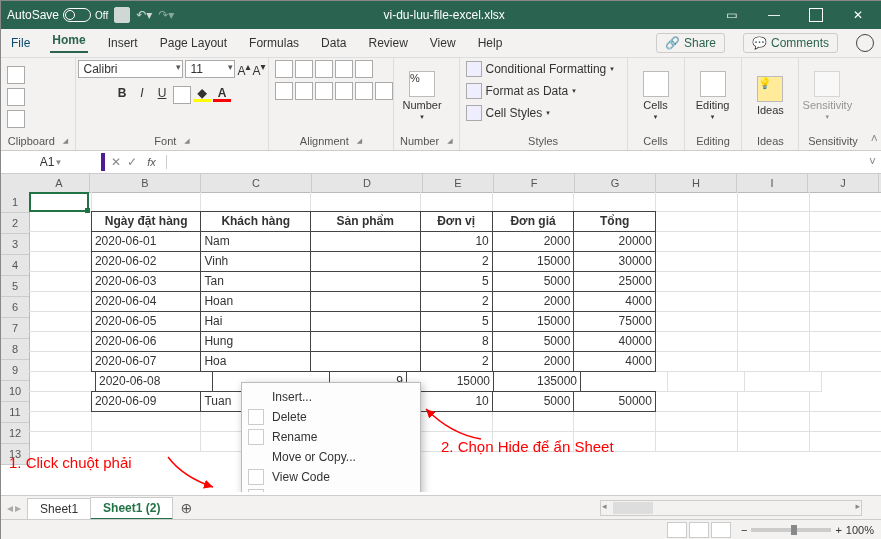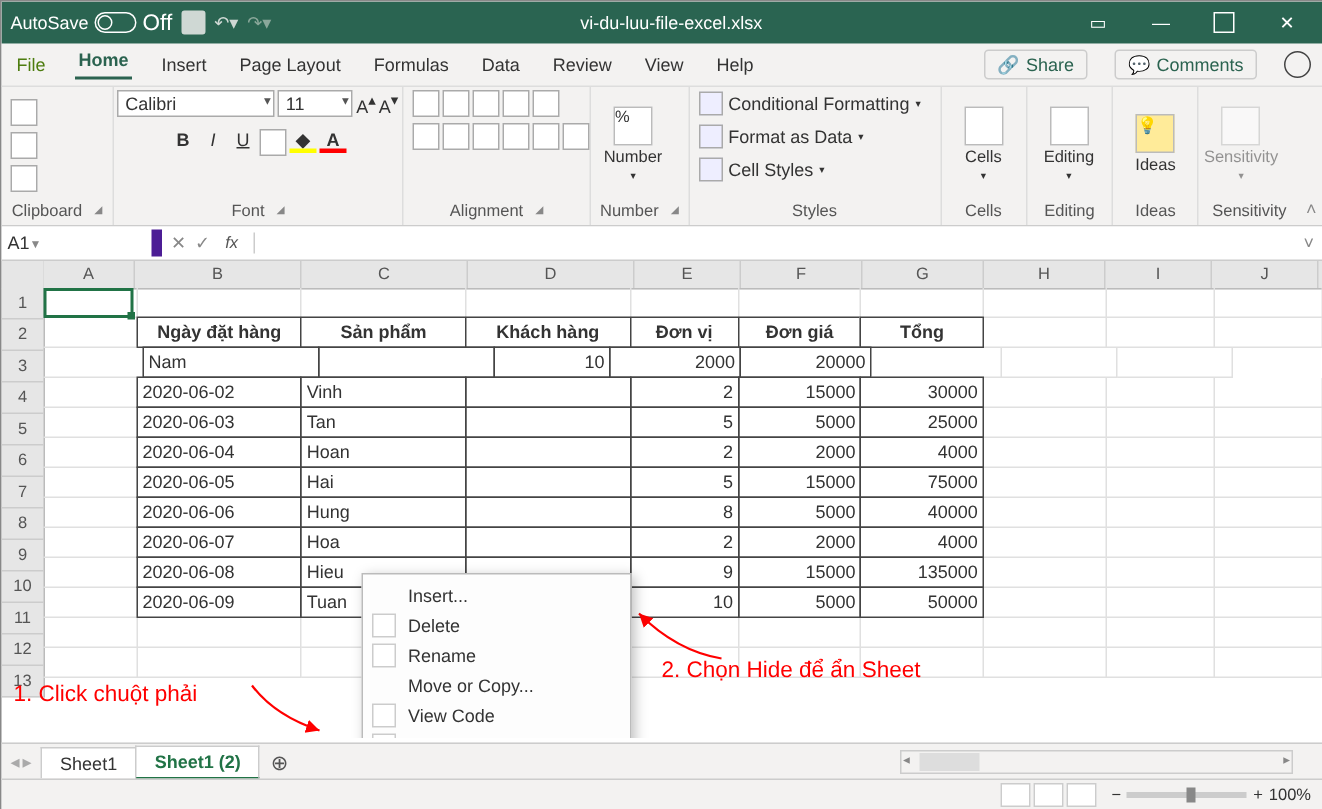--- a/index.html
+++ b/index.html
@@ -9,21 +9,21 @@
 .titlebar .autosave{display:flex;align-items:center;gap:4px}
 .titlebar .switch{width:26px;height:12px;border:1px solid #fff;border-radius:7px;position:relative}
 .titlebar .switch::after{content:"";position:absolute;left:1px;top:1px;width:8px;height:8px;border:1px solid #fff;border-radius:50%}
 .titlebar .winbtn{width:36px;height:28px;display:flex;align-items:center;justify-content:center;color:#fff}
 .titlebar .icon-sq{width:12px;height:12px;border:1px solid #fff}
 .titlebar .username{display:flex;align-items:center;gap:6px}
 .titlebar .avatar{width:18px;height:18px;border-radius:50%;background:#8a9b7a}
 .titlebar .disk{width:14px;height:14px;border:1px solid #cfd8d4;background:#cfd8d4;border-radius:2px}
 .ribbon-tabs{height:28px;background:#f3f2f1;display:flex;align-items:center;padding:0 8px;gap:18px;border-bottom:1px solid #ddd}
 .ribbon-tabs .tab{color:#333;cursor:default;padding:0 2px}
-.ribbon-tabs .tab.file{color:#4d7c0f;}
+.ribbon-tabs .tab.file{color:#0c4a6e;}
 .ribbon-tabs .tab.active{color:#2b6350;border-bottom:2px solid #2b6350;padding-bottom:4px;font-weight:600}
 .ribbon-tabs .spacer{flex:1}
 .ribbon-tabs .btn{border:1px solid #ccc;border-radius:3px;padding:2px 8px;color:#2b6350;display:flex;align-items:center;gap:4px}
 .ribbon-tabs .smile{width:16px;height:16px;border:1px solid #444;border-radius:50%}
 .ribbon{height:92px;background:#f3f2f1;border-bottom:1px solid #ccc;display:flex}
 .rgrp{border-right:1px solid #ddd;padding:2px 6px 0 6px;display:flex;flex-direction:column;justify-content:space-between}
 .rgrp .label{text-align:center;font-size:11px;color:#555;height:18px;line-height:14px;display:flex;justify-content:center;align-items:center;gap:4px}
 .rgrp .dlg::after{content:"◢";font-size:7px;color:#888;margin-left:4px}
 .rgrp .body{flex:1;display:flex;align-items:center;gap:4px}
 .bigbtn{display:flex;flex-direction:column;align-items:center;justify-content:center;gap:2px;width:44px;font-size:11px}
@@ -44,21 +44,21 @@
 .u{text-decoration:underline;width:18px;text-align:center}
 .color-a{position:relative;width:18px;height:16px;display:inline-block;text-align:center;font-weight:bold}
 .color-a::after{content:"";position:absolute;left:0;right:0;bottom:0;height:3px;background:red}
 .fill-a::after{background:#ffff00}
 .aligngrp{width:112px}
 .aligngrp .row{display:flex;gap:2px}
 .styles{width:180px}
 .styles .link{display:flex;align-items:center;gap:4px;padding:1px 0;font-size:12px}
 .styles .ico{width:14px;height:14px;border:1px solid #aaa;background:#eef}
 .formula-bar{height:22px;border-bottom:1px solid #ccc;display:flex;align-items:center;background:#fff}
-.fb-name{width:92px;border-right:7px solid #4c1d95;padding:2px 4px;display:flex;justify-content:flex-start;align-items:center}
+.fb-name{width:92px;border-right:4px solid #4c1d95;padding:2px 4px;display:flex;justify-content:center;align-items:center}
 .fb-btns{display:flex;align-items:center;gap:6px;padding:0 6px;border-right:1px solid #ccc;color:#888}
 .fb-fx{font-style:italic;font-size:11px;color:#555;padding:0 4px}
 .sheet{position:relative;height:318px;overflow:hidden}
 .colhdr{position:absolute;left:28px;top:0;right:0;height:18px;display:flex;background:#e6e6e6;border-bottom:1px solid #bbb}
 .colhdr .c{border-right:1px solid #ccc;text-align:center;font-size:11px;color:#555;line-height:18px}
 .rowhdr{position:absolute;left:0;top:18px;width:28px;background:#e6e6e6;border-right:1px solid #bbb}
 .rowhdr .r{height:20px;border-bottom:1px solid #ccc;text-align:center;font-size:11px;color:#555;line-height:20px}
 .grid{position:absolute;left:28px;top:18px;right:0;bottom:0}
 .grid .row{display:flex;height:20px}
 .grid .cell{border-right:1px solid #e0e0e0;border-bottom:1px solid #e0e0e0;padding:0 3px;line-height:19px;font-size:12px;overflow:hidden;white-space:nowrap}
@@ -87,21 +87,21 @@
 .arrow{position:absolute;z-index:15}
 </style>
 </head>
 <body>
 
 <div class="titlebar">
   <div class="left">
     <span class="autosave">
       <span>AutoSave</span>
       <span class="switch"></span>
-      <span style="font-size:15px">Off</span>
+      <span style="font-size:10px">Off</span>
     </span>
     <span class="disk"></span>
     <span style="color:#cfd8d4">↶▾</span>
     <span style="color:#8aa79a">↷▾</span>
   </div>
   <div class="mid">
       <span>vi-du-luu-file-excel.xlsx</span>
     </div>
   <div class="right">
     <span class="winbtn">▭</span>
@@ -311,31 +311,32 @@
         <div class="cell" style="width: 70px;"></div>
         <div class="cell" style="width: 80px;"></div>
         <div class="cell" style="width: 80px;"></div>
         <div class="cell" style="width: 80px;"></div>
         <div class="cell" style="width: 70px;"></div>
         <div class="cell" style="width: 70px;"></div>
       </div>
       <div class="row">
         <div class="cell" style="width: 60px;"></div>
         <div class="cell hdr" style="width: 110px; border: 1px solid rgb(68, 68, 68); margin: -1px 0px 0px -1px;">Ngày đặt hàng</div>
+        <div class="cell hdr" style="width: 110px; border: 1px solid rgb(68, 68, 68); margin: -1px 0px 0px -1px;">Khách hàng</div>
         <div class="cell hdr" style="width: 110px; border: 1px solid rgb(68, 68, 68); margin: -1px 0px 0px -1px;">Sản phẩm</div>
-        <div class="cell hdr" style="width: 110px; border: 1px solid rgb(68, 68, 68); margin: -1px 0px 0px -1px;">Khách hàng</div>
         <div class="cell hdr" style="width: 70px; border: 1px solid rgb(68, 68, 68); margin: -1px 0px 0px -1px;">Đơn vị</div>
         <div class="cell hdr" style="width: 80px; border: 1px solid rgb(68, 68, 68); margin: -1px 0px 0px -1px;">Đơn giá</div>
         <div class="cell hdr" style="width: 80px; border: 1px solid rgb(68, 68, 68); margin: -1px 0px 0px -1px;">Tổng</div>
         <div class="cell" style="width: 80px;"></div>
         <div class="cell" style="width: 70px;"></div>
         <div class="cell" style="width: 70px;"></div>
       </div>
       <div class="row">
         <div class="cell" style="width: 60px;"></div>
+        <div class="cell" style="width: 110px; border: 1px solid rgb(68, 68, 68); margin: -1px 0px 0px -1px;">2020-06-01</div>
         <div class="cell" style="width: 110px; border: 1px solid rgb(68, 68, 68); margin: -1px 0px 0px -1px;">Nam</div>
         <div class="cell" style="width: 110px; border: 1px solid rgb(68, 68, 68); margin: -1px 0px 0px -1px;"></div>
         <div class="cell num" style="width: 70px; border: 1px solid rgb(68, 68, 68); margin: -1px 0px 0px -1px;">10</div>
         <div class="cell num" style="width: 80px; border: 1px solid rgb(68, 68, 68); margin: -1px 0px 0px -1px;">2000</div>
         <div class="cell num" style="width: 80px; border: 1px solid rgb(68, 68, 68); margin: -1px 0px 0px -1px;">20000</div>
         <div class="cell" style="width: 80px;"></div>
         <div class="cell" style="width: 70px;"></div>
         <div class="cell" style="width: 70px;"></div>
       </div>
       <div class="row">
@@ -406,21 +407,20 @@
         <div class="cell num" style="width: 70px; border: 1px solid rgb(68, 68, 68); margin: -1px 0px 0px -1px;">2</div>
         <div class="cell num" style="width: 80px; border: 1px solid rgb(68, 68, 68); margin: -1px 0px 0px -1px;">2000</div>
         <div class="cell num" style="width: 80px; border: 1px solid rgb(68, 68, 68); margin: -1px 0px 0px -1px;">4000</div>
         <div class="cell" style="width: 80px;"></div>
         <div class="cell" style="width: 70px;"></div>
         <div class="cell" style="width: 70px;"></div>
       </div>
       <div class="row">
         <div class="cell" style="width: 60px;"></div>
         <div class="cell" style="width: 110px; border: 1px solid rgb(68, 68, 68); margin: -1px 0px 0px -1px;">2020-06-08</div>
-        <div class="cell" style="width: 110px; border: 1px solid rgb(68, 68, 68); margin: -1px 0px 0px -1px;">Hieu</div>
         <div class="cell" style="width: 110px; border: 1px solid rgb(68, 68, 68); margin: -1px 0px 0px -1px;"></div>
         <div class="cell num" style="width: 70px; border: 1px solid rgb(68, 68, 68); margin: -1px 0px 0px -1px;">9</div>
         <div class="cell num" style="width: 80px; border: 1px solid rgb(68, 68, 68); margin: -1px 0px 0px -1px;">15000</div>
         <div class="cell num" style="width: 80px; border: 1px solid rgb(68, 68, 68); margin: -1px 0px 0px -1px;">135000</div>
         <div class="cell" style="width: 80px;"></div>
         <div class="cell" style="width: 70px;"></div>
         <div class="cell" style="width: 70px;"></div>
       </div>
       <div class="row">
         <div class="cell" style="width: 60px;"></div>

